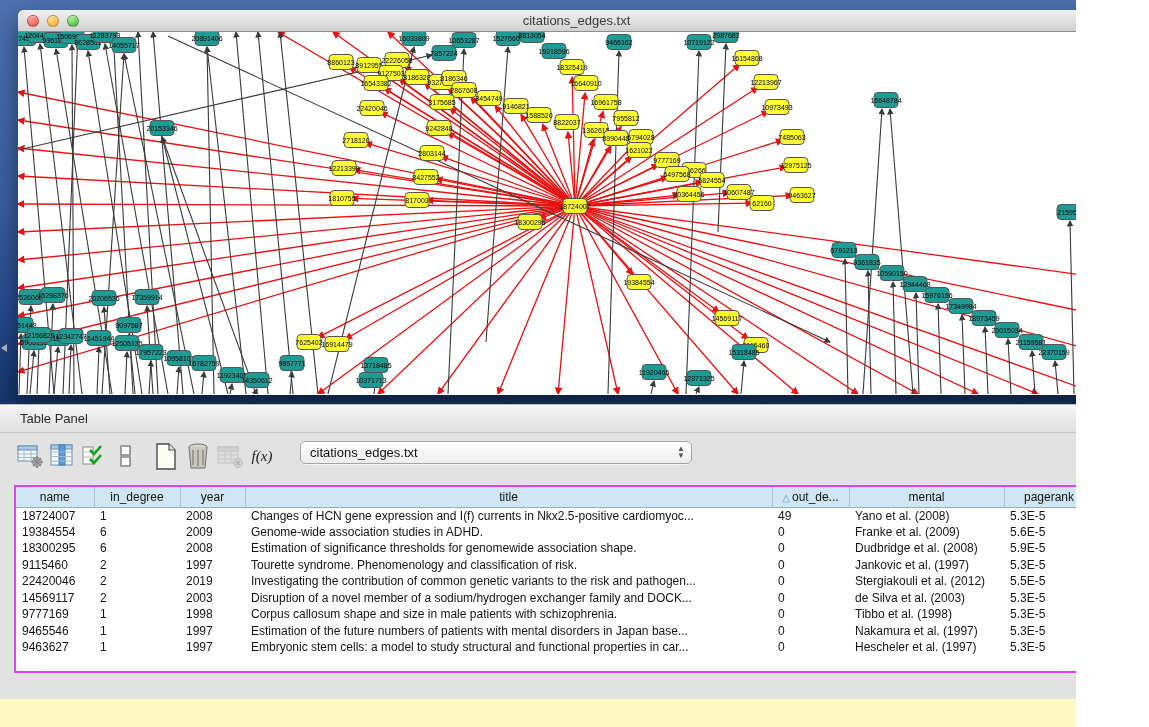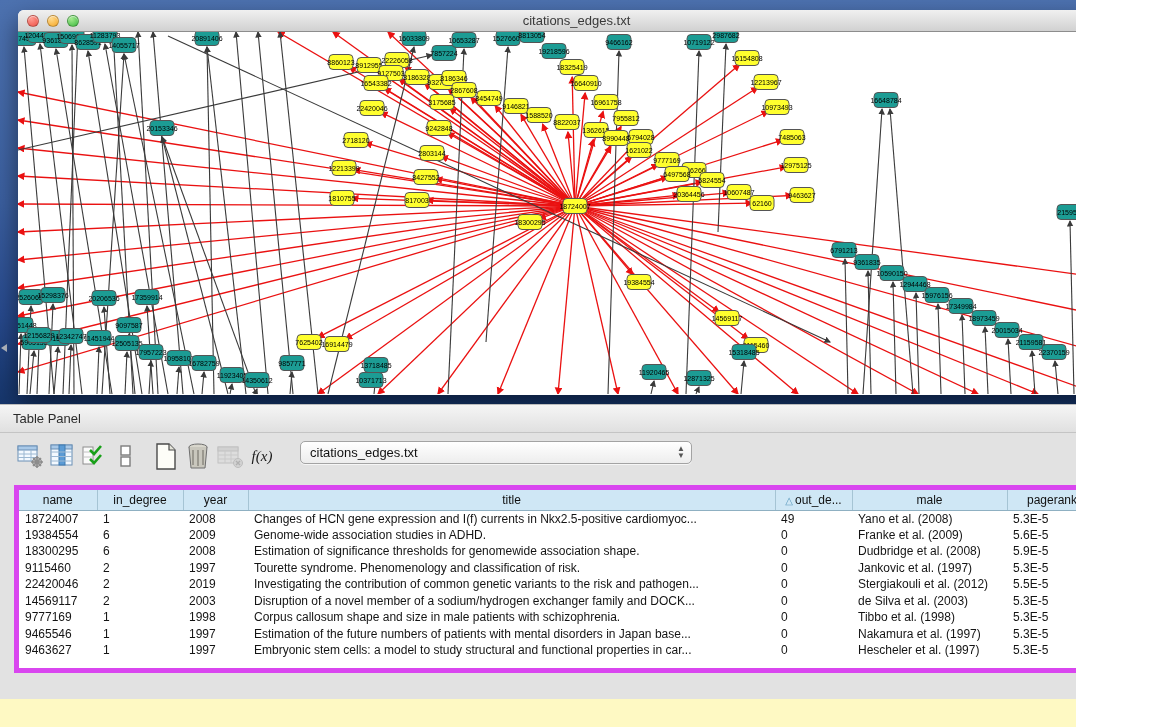--- a/index.html
+++ b/index.html
@@ -23,34 +23,34 @@
   .tl.green { background:radial-gradient(circle at 35% 30%, #a4eb8e, #39b83e); }
   #win-title { text-align:center; font-size:13px; line-height:21px; color:#393939; }
   #canvas { position:relative; width:100%; height:362px; background:#fff; overflow:hidden; }
   #graph-svg { position:absolute; left:0; top:0; }
   .resize-grip { position:absolute; right:2px; bottom:2px; width:13px; height:13px;
     background:repeating-linear-gradient(135deg, transparent 0 2px, #b0b0b0 2px 3px); }
 
   
   #table-panel { position:absolute; left:0; top:404px; width:1149px; height:295px; background:#e2e2e2; }
   #tp-header { height:29px; background:linear-gradient(#f5f5f5,#e0e0e0); border-top:1px solid #bcbcbc;
-    border-bottom:1px solid #c4c4c4; display:flex; align-items:center; padding:0 13px; }
+    border-bottom:1px solid #c4c4c4; display:flex; align-items:center; padding:0 20px; }
   #tp-title { flex:1; font-size:13px; color:#2b2b2b; }
   .tp-btn { width:20px; height:18px; display:flex; align-items:center; justify-content:center; margin-left:6px; cursor:default; }
 
   #tp-body { padding:8px 14px 0; }
   #toolbar { display:flex; height:38px; margin-bottom:6px; }
   .tool-btn { width:32px; height:30px; display:flex; align-items:center; justify-content:center; }
   .fx { font-family:"Liberation Serif", serif; font-style:italic; font-size:15px; color:#1a1a1a; white-space:nowrap; }
   #net-select { margin-left:22px; width:392px; height:23px; border:1px solid #a3a3a3; border-radius:5px;
     background:linear-gradient(#ffffff,#ededed); display:flex; align-items:center; font-size:13px; color:#111;
     padding-left:9px; position:relative; box-shadow:0 1px 0 rgba(255,255,255,.7); }
   .stepper { position:absolute; right:6px; top:3px; display:flex; flex-direction:column; line-height:7px; color:#555; font-size:8px; }
 
-  #table-wrap { position:relative; width:1096px; height:188px; background:#fff; border:5px solid #d946ef; overflow:hidden; }
+  #table-wrap { position:relative; width:1096px; height:188px; background:#fff; border:2px solid #d946ef; overflow:hidden; }
   table { border-collapse:collapse; table-layout:fixed; width:1078px; font-size:12px; }
   th { background:#cfe7f5; border-right:1px solid #a5c4d4; border-bottom:1px solid #8fb0c2; height:20px;
     font-weight:normal; font-size:12px; color:#111; text-align:center; overflow:hidden; white-space:nowrap; }
   td { height:16px; padding:0 0 0 6px; white-space:nowrap; overflow:hidden; color:#141414; }
   tbody tr { height:16.5px; }
   .sort-tri { color:#5d9cbf; font-size:10px; margin-right:2px; }
   #vscroll { position:absolute; right:1px; top:21px; bottom:1px; width:12px; background:#fafafa; border-left:1px solid #e4e4e4; }
   #vthumb { width:8px; height:24px; margin:3px auto 0; background:#bdbdbd; border-radius:4px; }
 
   #tabs { display:flex; justify-content:center; margin-top:7px; }
@@ -803,21 +803,21 @@
               <col style="width: 155px;">
               <col style="width: 90px;">
             </colgroup>
           <thead>
               <tr id="head-row">
                 <th>name</th>
                 <th>in_degree</th>
                 <th>year</th>
                 <th>title</th>
                 <th><span class="sort-tri">△</span>out_de...</th>
-                <th>male</th>
+                <th>mental</th>
                 <th>pagerank</th>
               </tr>
             </thead>
           <tbody id="body-rows">
               <tr>
                 <td>18724007</td>
                 <td>1</td>
                 <td>2008</td>
                 <td>Changes of HCN gene expression and I(f) currents in Nkx2.5-positive cardiomyoc...</td>
                 <td>49</td>

